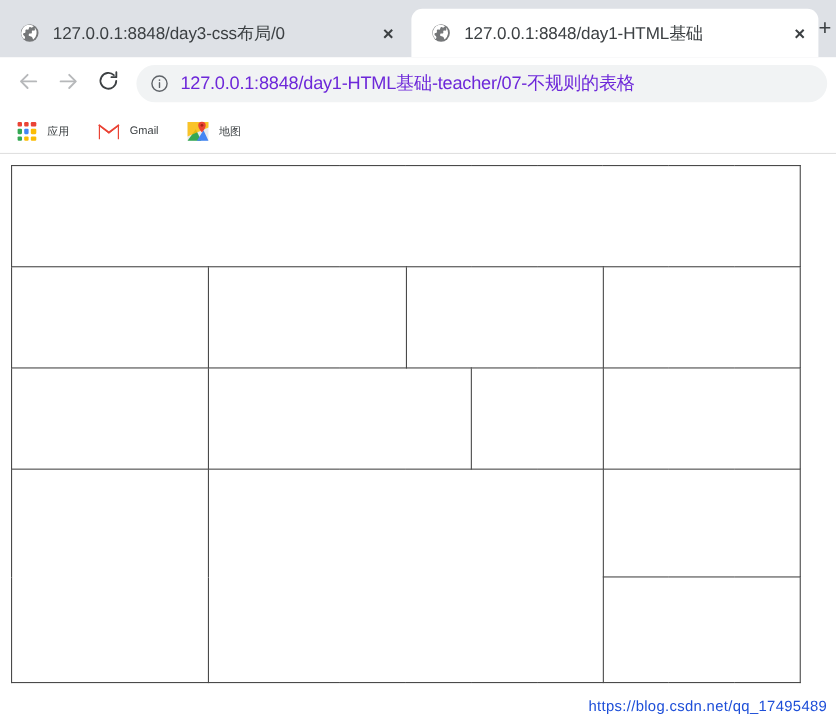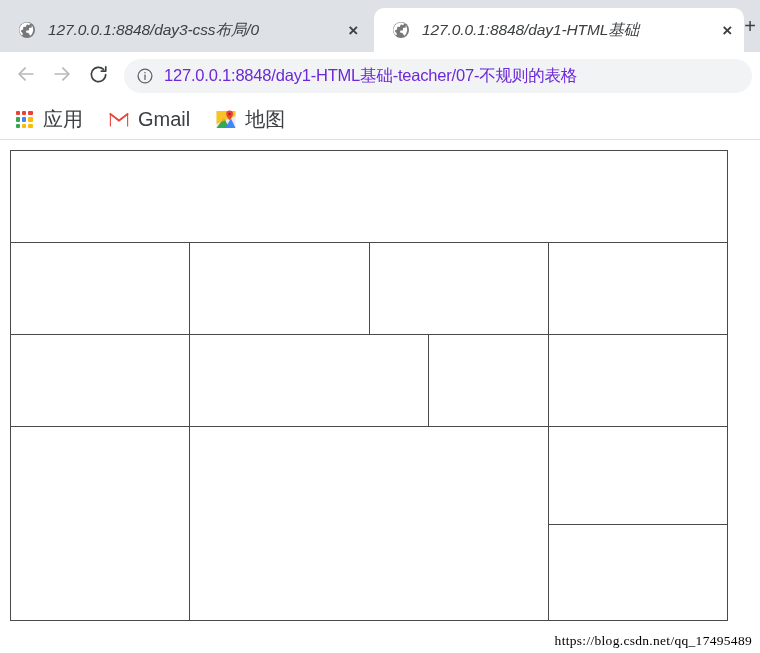--- a/index.html
+++ b/index.html
@@ -24,21 +24,20 @@
     align-items: flex-end;
     overflow: hidden;
   }
   .tab {
     height: 44px;
     display: flex;
     align-items: center;
     position: relative;
     box-sizing: border-box;
     padding: 0 6px 0 18px;
-    font-style: italic;
   }
   .tab.inactive {
     width: 370px;
     background: #dee1e6;
   }
   .tab.active {
     width: 370px;
     background: #ffffff;
     border-radius: 10px 10px 0 0;
     margin-left: 4px;
@@ -150,21 +149,21 @@
   }
   .bm-icon {
     width: 20px; height: 20px;
     flex: 0 0 20px;
     margin-right: 9px;
     display: flex;
     align-items: center;
     justify-content: center;
   }
   .bm-label {
-    font-size: 20px;
+    font-size: 10px;
     color: #3c4043;
     white-space: nowrap;
   }
   
   .apps-grid {
     width: 17px; height: 17px;
     display: grid;
     grid-template-columns: repeat(3, 1fr);
     grid-template-rows: repeat(3, 1fr);
     gap: 2px;
@@ -189,25 +188,24 @@
   .irregular-table td {
     border: 1.5px solid #4a4a4a;
     padding: 0;
     background: #ffffff;
   }
   .watermark {
     position: absolute;
     right: 8px;
     bottom: 4px;
     font-size: 13.5px;
-    color: #000000;
+    color: #1d4ed8;
     white-space: nowrap;
     letter-spacing: 0.3px;
     pointer-events: none;
-    font-family: Liberation Serif, serif;
   }
 </style>
 </head>
 <body>
 
 <div class="tabstrip">
 
   <div class="tab inactive">
     <span class="favicon">
       <svg viewBox="0 0 18 18" width="18" height="18" aria-hidden="true">

